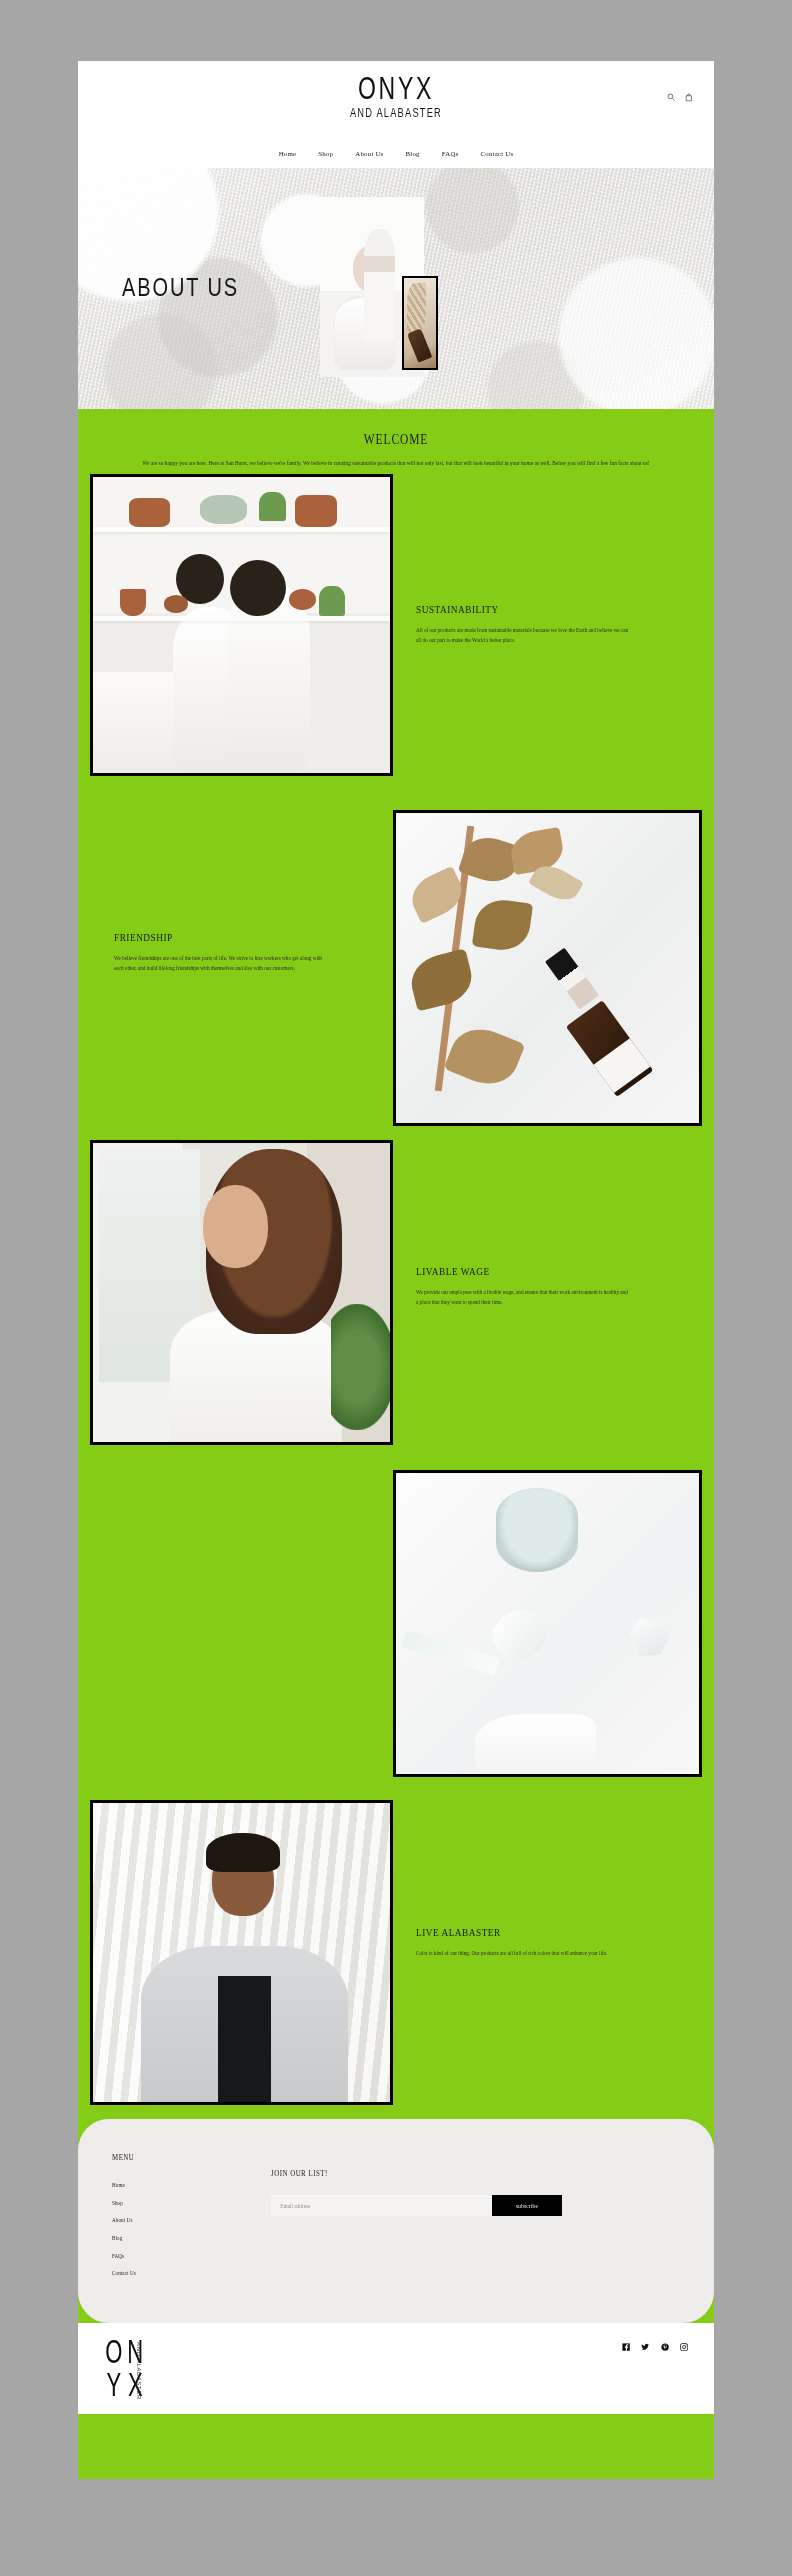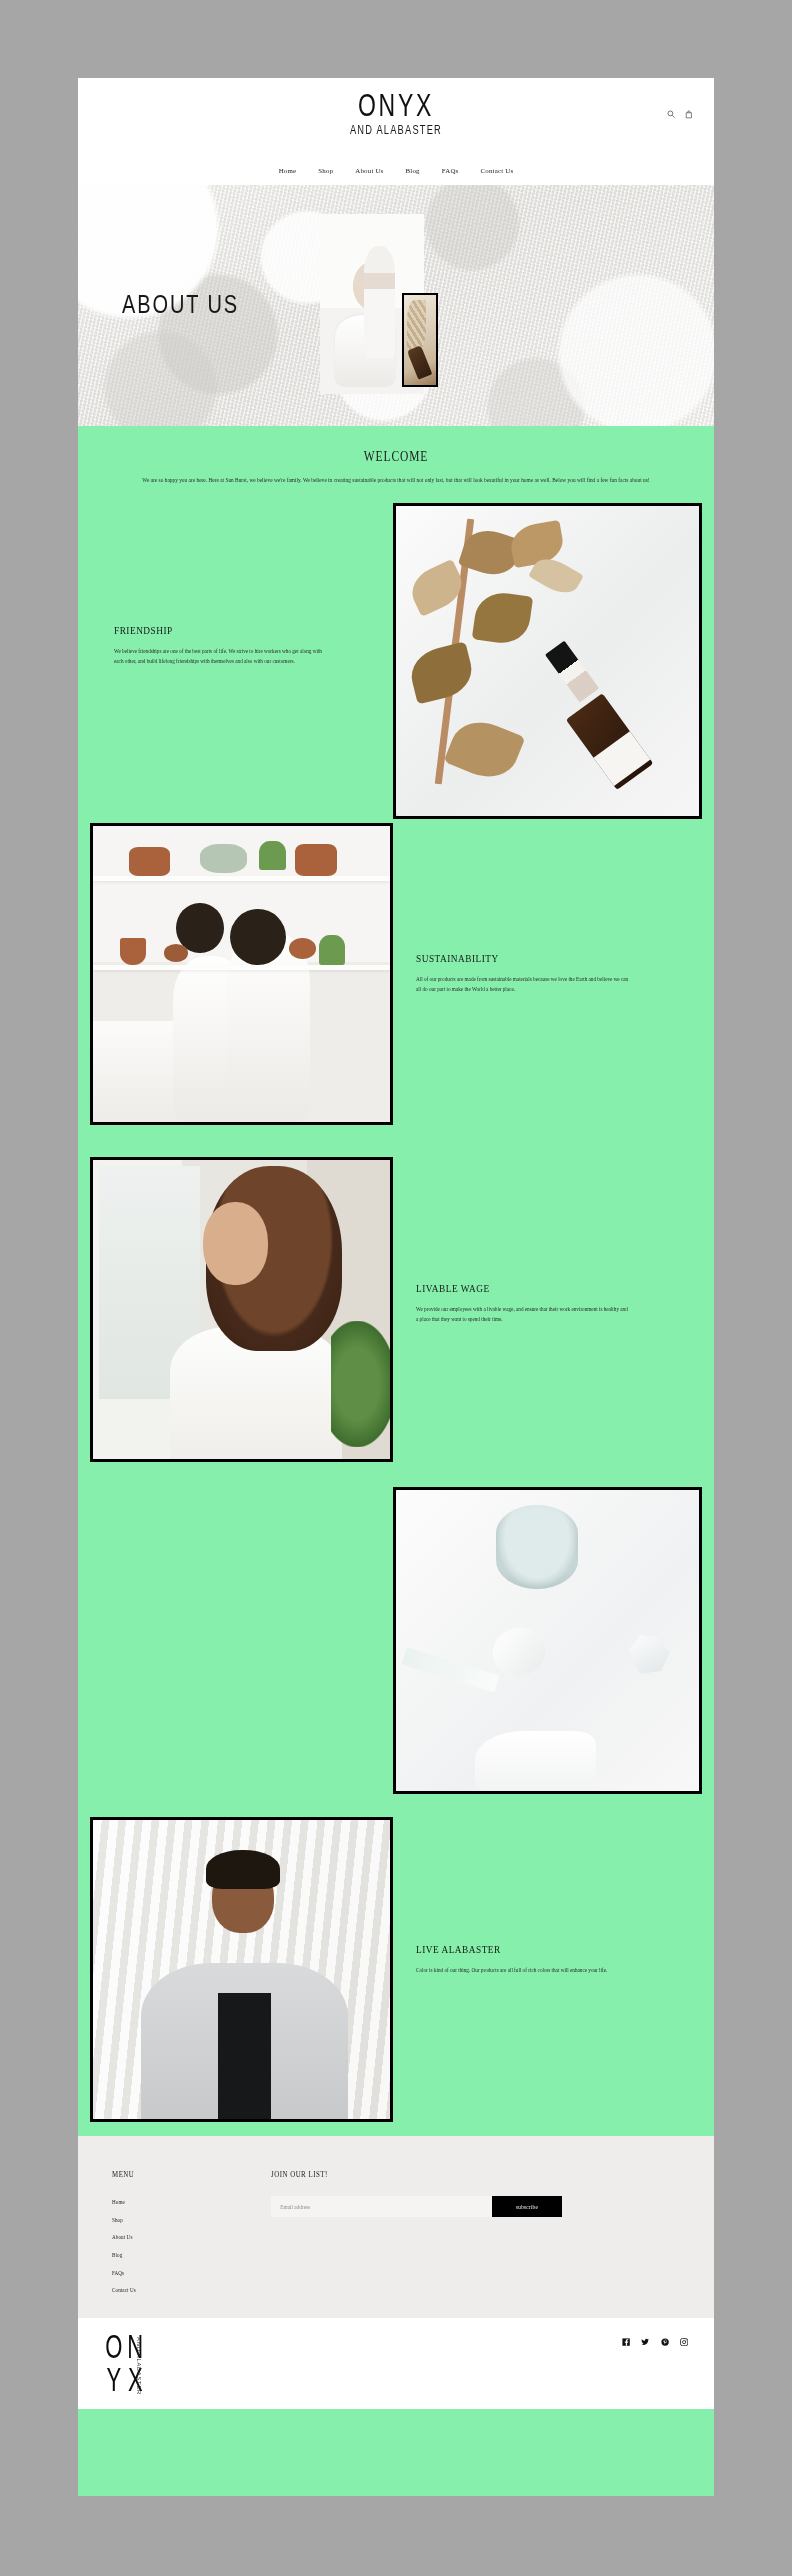--- a/index.html
+++ b/index.html
@@ -8,24 +8,24 @@
     width: 793px;
     height: 2576px;
     background: #a6a6a6;
     font-family: "Liberation Serif", serif;
     -webkit-font-smoothing: antialiased;
   }
 
   .page {
     position: absolute;
     left: 78px;
-    top: 78px;
+    top: 61px;
     width: 636px;
     min-height: 2418px;
-    background: #86efac;
+    background: #84cc16;
     overflow: hidden;
   }
 
   
   .site-header {
     height: 107px;
     position: relative;
     background: #fff;
   }
   .brand {
@@ -348,27 +348,28 @@
   .feature.f4 .frame { right: 12px; left: auto; top: 10px; width: 309px; height: 307px; }
   .feature.f4 .copy  { left: 36px; top: 137px; }
 
   .feature.f5 { height: 329px; }
   .feature.f5 .frame { left: 12px; top: 10px; width: 303px; height: 305px; }
   .feature.f5 .copy  { left: 338px; top: 138px; }
 
   
   .footer-top {
     background: #eeedeb;
-    padding: 35px 34px 16px;
+    padding: 35px 34px 38px;
     display: flex;
     gap: 0;
+    border-radius: 31px;
   }
   .fcol-menu { width: 159px; }
   .fcol-info { width: 159px; }
-  .fcol-join { flex: 1; }
+  .fcol-join { flex: 1; margin-top: 16px; }
 
   .fcol h4 {
     font-family: "Liberation Serif", serif;
     font-size: 6.9px;
     font-weight: 400;
     letter-spacing: 0.5px;
     color: #191919;
     margin-bottom: 18px;
     transform: scaleY(1.16);
     transform-origin: left;
@@ -508,41 +509,20 @@
     </div>
 
     <div class="hero-photo-small">
       <div class="ph scene-dried"></div>
     </div>
   </section>
 
   <section class="welcome">
     <h2>WELCOME</h2>
     <p>We are so happy you are here. Here at Sun Burst, we believe we're family. We believe in creating sustainable products that will not only last, but that will look beautiful in your home as well. Below you will find a few fun facts about us!</p>
-  </section>
-
-  <section class="feature right f2">
-    <div class="frame">
-      <div class="ph scene-marble">
-        <div class="stem" style="left:18%;top:4%;width:2.2%;height:86%;transform:rotate(7deg);"></div>
-        <div class="leaf" style="left:5%;top:20%;width:17%;height:13%;background:#cdb48c;transform:rotate(-25deg);"></div>
-        <div class="leaf" style="left:22%;top:8%;width:18%;height:14%;background:#a98454;transform:rotate(18deg);"></div>
-        <div class="leaf" style="left:38%;top:6%;width:17%;height:13%;background:#bc9867;transform:rotate(-10deg);"></div>
-        <div class="leaf" style="left:26%;top:28%;width:18%;height:16%;background:#96763f;transform:rotate(8deg);"></div>
-        <div class="leaf" style="left:5%;top:46%;width:20%;height:16%;background:#8e6f3c;transform:rotate(-14deg);"></div>
-        <div class="leaf" style="left:18%;top:70%;width:22%;height:17%;background:#b49262;transform:rotate(22deg);"></div>
-        <div class="leaf" style="left:45%;top:18%;width:16%;height:9%;background:#d4c2a0;transform:rotate(30deg);"></div>
-        <div class="dropper"></div>
-        <div class="bottle"></div>
-      </div>
-    </div>
-    <div class="copy">
-      <h3>FRIENDSHIP</h3>
-      <p>We believe friendships are one of the best parts of life. We strive to hire workers who get along with each other, and build lifelong friendships with themselves and also with our customers.</p>
-    </div>
   </section>
 
   <section class="feature left f1">
     <div class="frame">
       <div class="ph scene-robes">
         <div class="bench"></div>
         <div class="figA"></div>
           <div class="figB"></div>
         <div class="hairA"></div>
           <div class="hairB"></div>
@@ -554,20 +534,41 @@
         <div class="pot" style="left:36%;top:6%;width:16%;height:10%;background:#b5c6b4;border-radius:40%;"></div>
         <div class="pot" style="left:56%;top:5%;width:9%;height:10%;background:#6c9a4f;border-radius:40% 40% 10% 10%;"></div>
         <div class="pot" style="left:68%;top:6%;width:14%;height:11%;background:#a9623c;border-radius:22%;"></div>
         <div class="pot" style="left:66%;top:38%;width:9%;height:7%;background:#a9623c;border-radius:50%;"></div>
         <div class="pot" style="left:76%;top:37%;width:9%;height:10%;background:#6c9a4f;border-radius:40% 40% 10% 10%;"></div>
       </div>
     </div>
     <div class="copy">
       <h3>SUSTAINABILITY</h3>
       <p>All of our products are made from sustainable materials because we love the Earth and believe we can all do our part to make the World a better place.</p>
+    </div>
+  </section>
+
+  <section class="feature right f2">
+    <div class="frame">
+      <div class="ph scene-marble">
+        <div class="stem" style="left:18%;top:4%;width:2.2%;height:86%;transform:rotate(7deg);"></div>
+        <div class="leaf" style="left:5%;top:20%;width:17%;height:13%;background:#cdb48c;transform:rotate(-25deg);"></div>
+        <div class="leaf" style="left:22%;top:8%;width:18%;height:14%;background:#a98454;transform:rotate(18deg);"></div>
+        <div class="leaf" style="left:38%;top:6%;width:17%;height:13%;background:#bc9867;transform:rotate(-10deg);"></div>
+        <div class="leaf" style="left:26%;top:28%;width:18%;height:16%;background:#96763f;transform:rotate(8deg);"></div>
+        <div class="leaf" style="left:5%;top:46%;width:20%;height:16%;background:#8e6f3c;transform:rotate(-14deg);"></div>
+        <div class="leaf" style="left:18%;top:70%;width:22%;height:17%;background:#b49262;transform:rotate(22deg);"></div>
+        <div class="leaf" style="left:45%;top:18%;width:16%;height:9%;background:#d4c2a0;transform:rotate(30deg);"></div>
+        <div class="dropper"></div>
+        <div class="bottle"></div>
+      </div>
+    </div>
+    <div class="copy">
+      <h3>FRIENDSHIP</h3>
+      <p>We believe friendships are one of the best parts of life. We strive to hire workers who get along with each other, and build lifelong friendships with themselves and also with our customers.</p>
     </div>
   </section>
 
   <section class="feature left f3">
     <div class="frame">
       <div class="ph scene-curly">
         <div class="window"></div>
         <div class="shirt"></div>
         <div class="hair"></div>
         <div class="face"></div>

